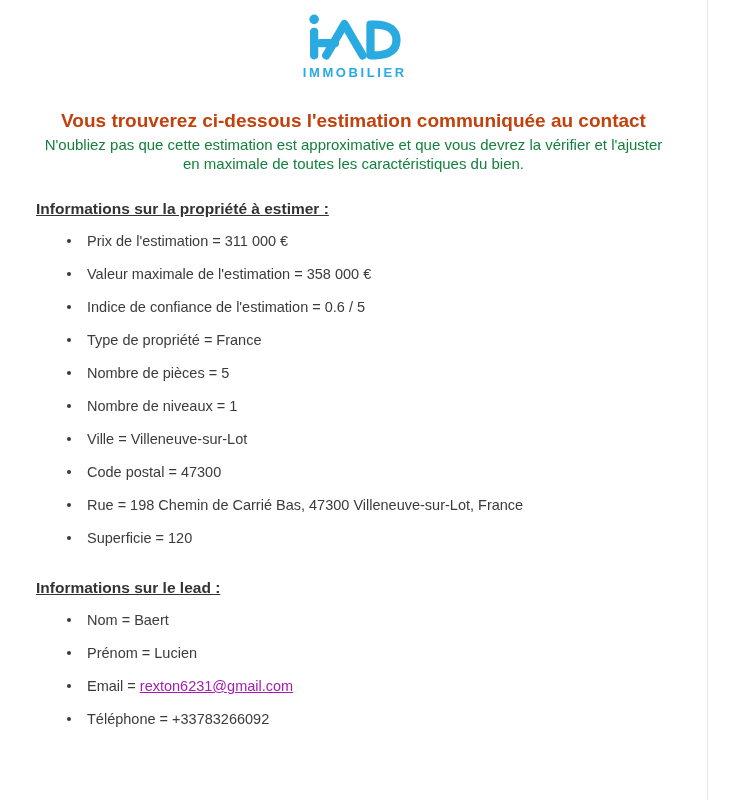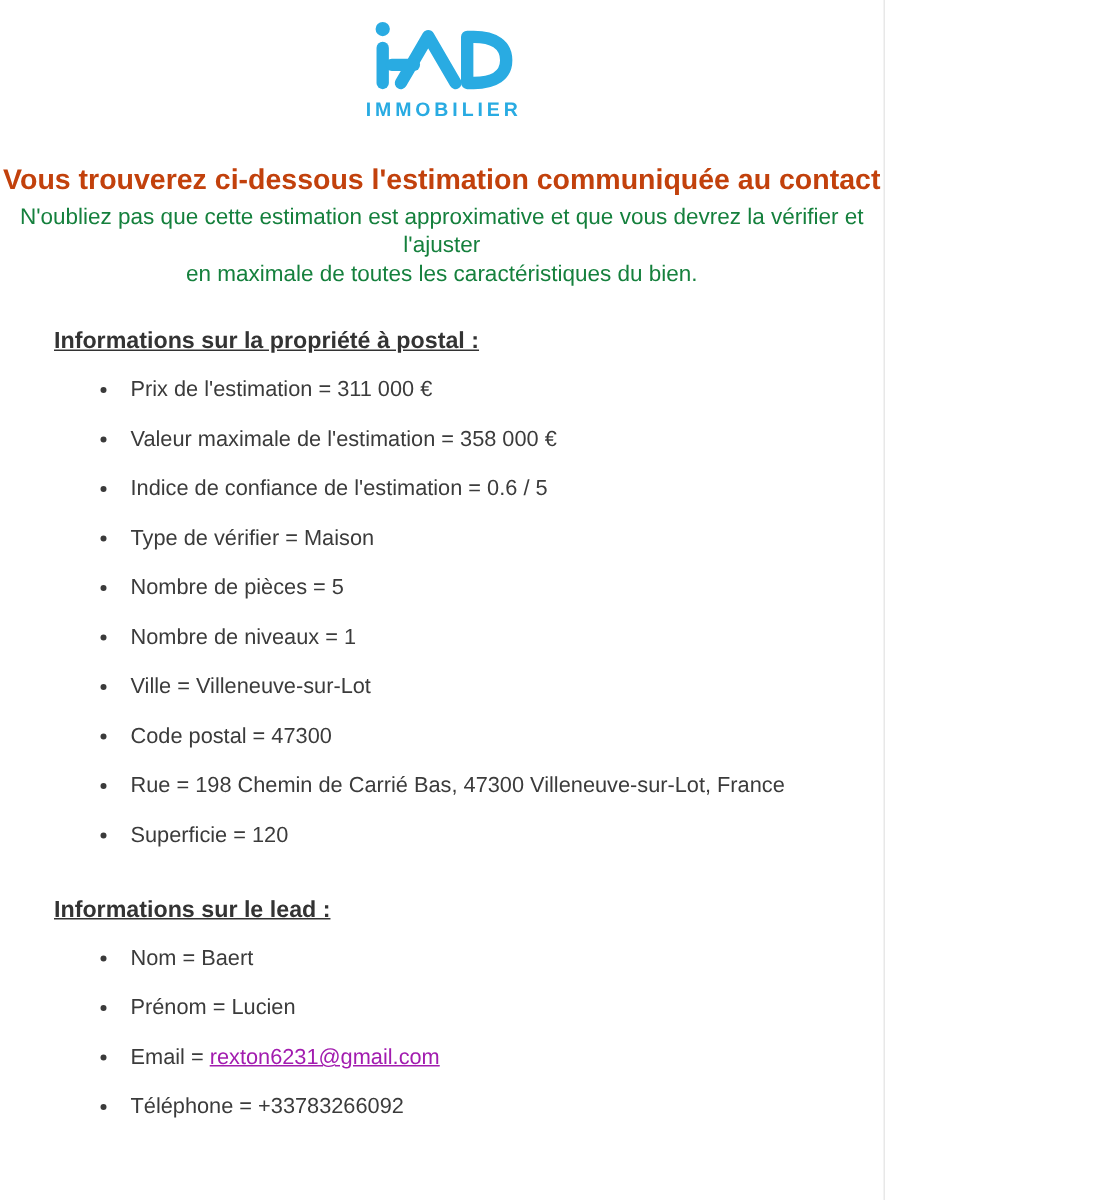--- a/index.html
+++ b/index.html
@@ -2,21 +2,21 @@
 <html><head>
 <meta charset="utf-8">
 <style>
   * { margin: 0; padding: 0; box-sizing: border-box; }
   html, body {
     background: #ffffff;
     font-family: "Liberation Sans", "DejaVu Sans", sans-serif;
   }
   .page {
     position: relative;
-    width: 590px;
+    width: 708px;
     height: 800px;
     background: #ffffff;
     border-right: 1px solid #e8e8e8;
     overflow: hidden;
   }
   
   .logo-block {
     padding-top: 12px;
     text-align: center;
   }
@@ -113,27 +113,27 @@
 
   <div class="title">Vous trouverez ci-dessous l'estimation communiquée au contact</div>
 
   <div class="subtitle">
     <span>N'oubliez pas que cette estimation est approximative et que vous devrez la vérifier et l'ajuster</span><br>
     <span>en maximale de toutes les caractéristiques du bien.</span>
   </div>
 
   <div class="content">
 
-    <div class="section-heading">Informations sur la propriété à postal :</div>
+    <div class="section-heading">Informations sur la propriété à estimer :</div>
 
     <ul class="bullets">
       <li>Prix de l'estimation = 311 000 €</li>
       <li>Valeur maximale de l'estimation = 358 000 €</li>
       <li>Indice de confiance de l'estimation = 0.6 / 5</li>
-      <li>Type de vérifier = Maison</li>
+      <li>Type de propriété = France</li>
       <li>Nombre de pièces = 5</li>
       <li>Nombre de niveaux = 1</li>
       <li>Ville = Villeneuve-sur-Lot</li>
       <li>Code postal = 47300</li>
       <li>Rue = 198 Chemin de Carrié Bas, 47300 Villeneuve-sur-Lot, France</li>
       <li>Superficie = 120</li>
     </ul>
 
     <div class="section-heading second">Informations sur le lead :</div>
 

